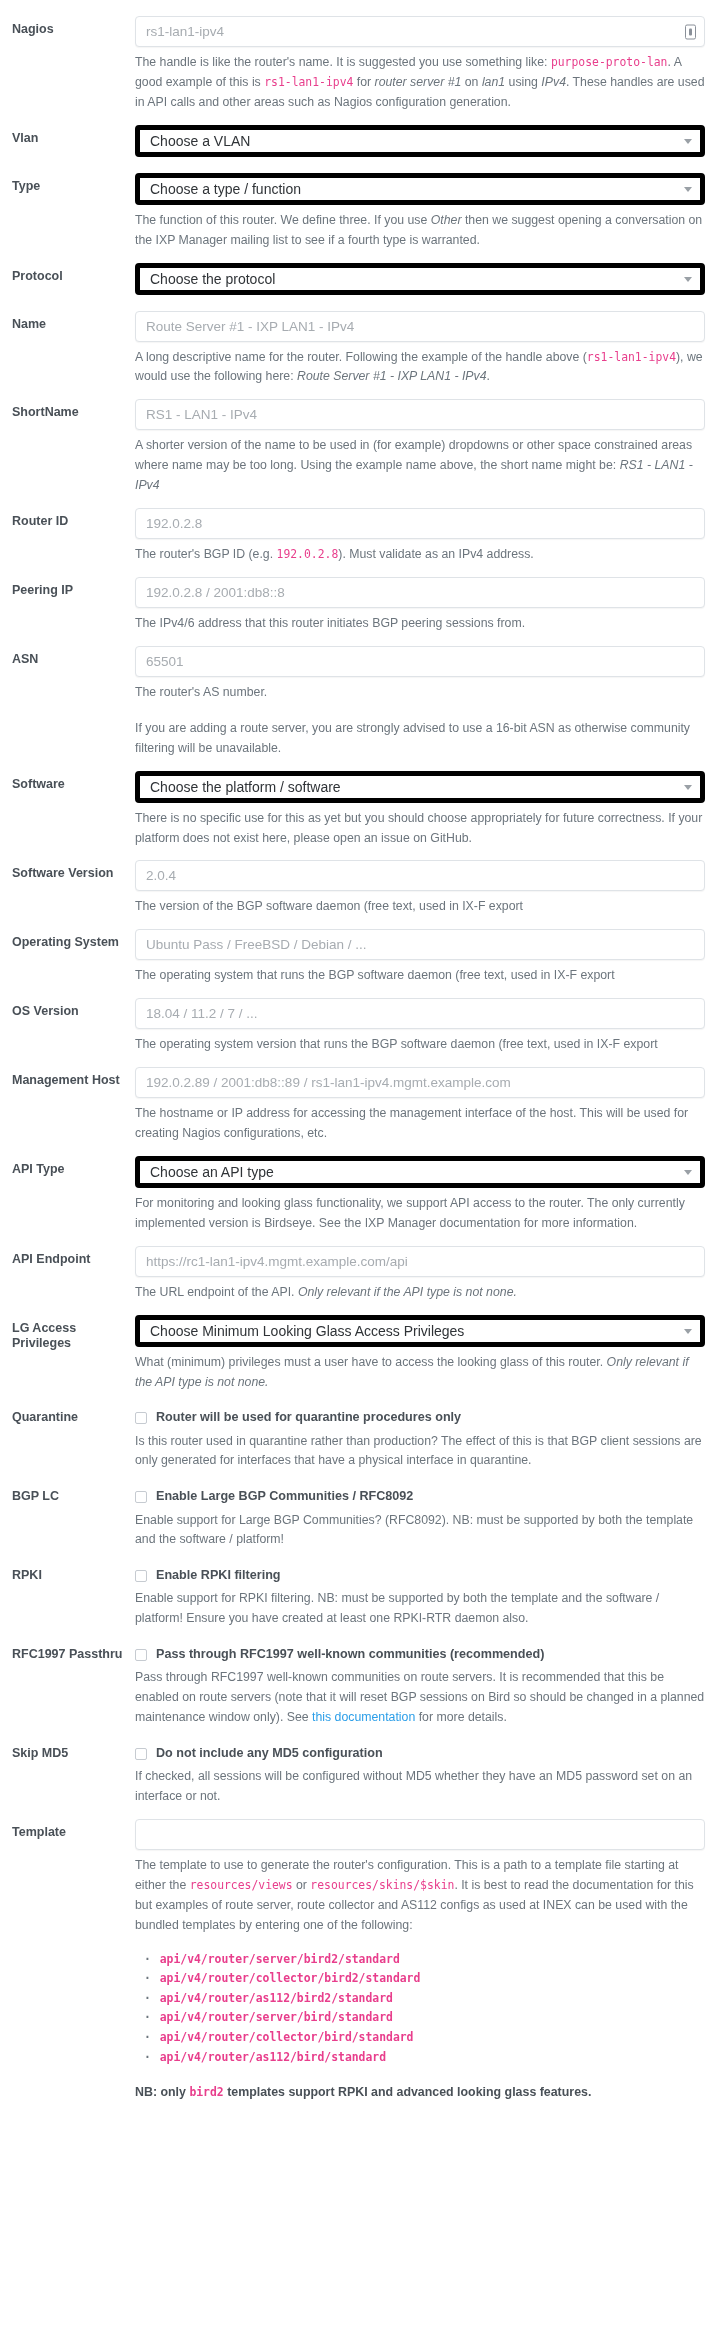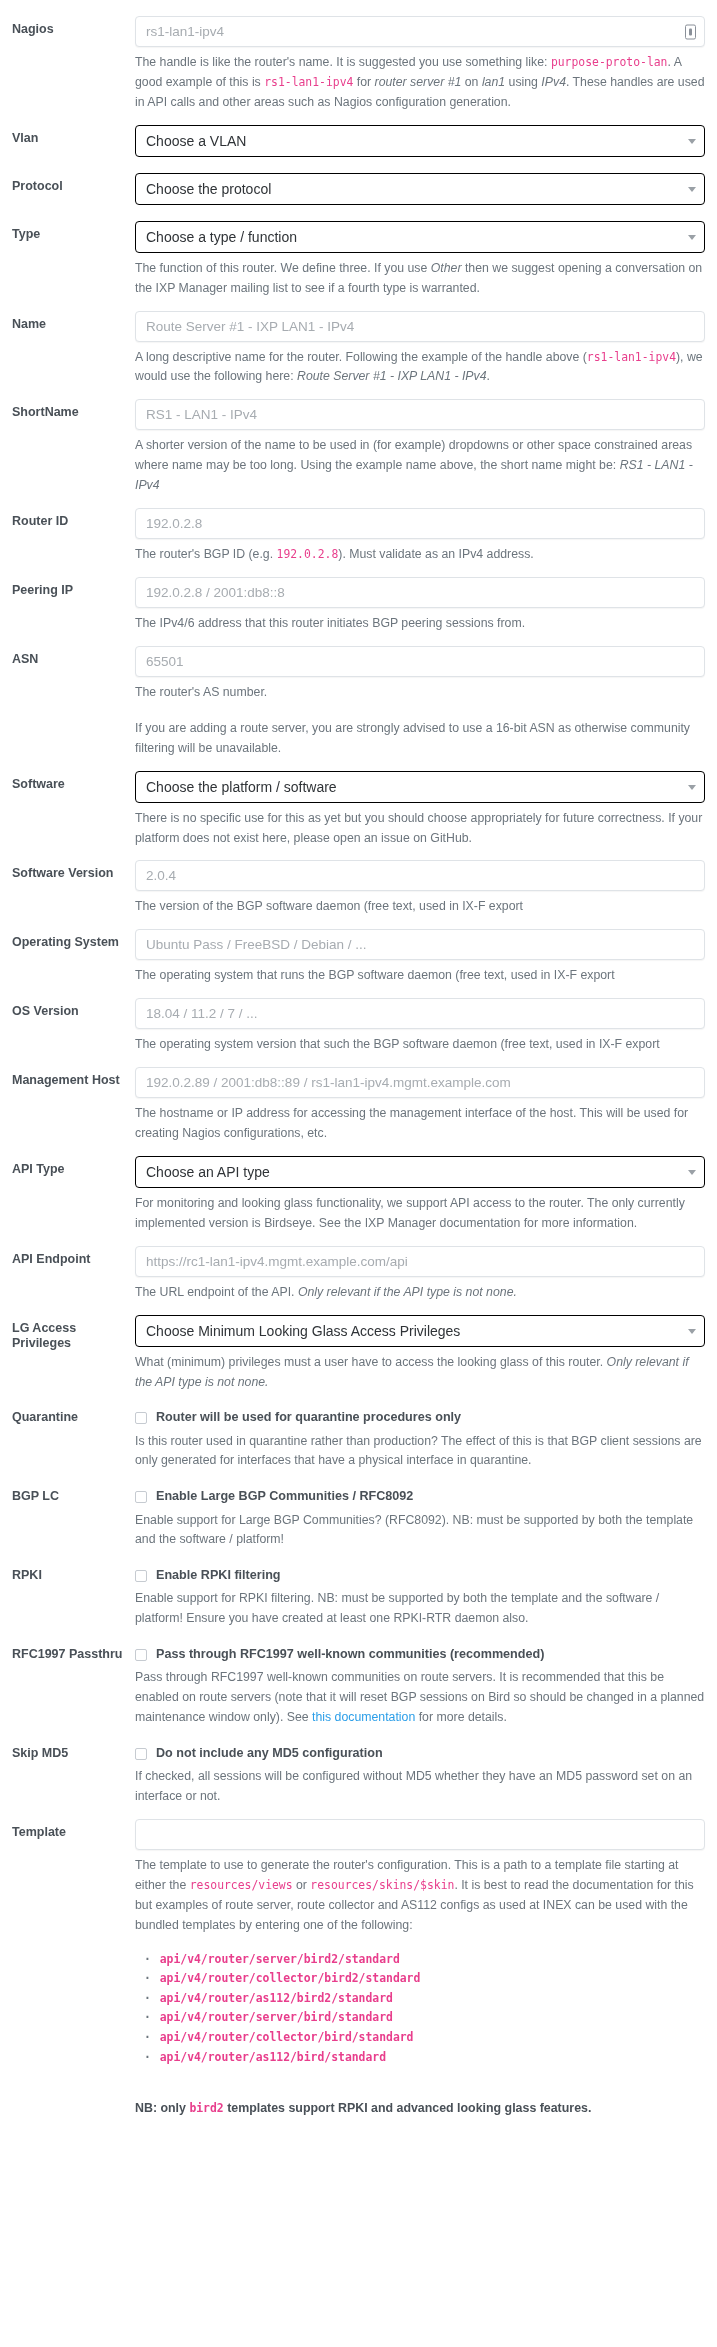--- a/index.html
+++ b/index.html
@@ -81,21 +81,21 @@
     display: block;
     width: 3px; height: 7px;
     background: #8a9099;
     border-radius: 1px;
   }
 
   
   .select {
     width: 100%;
     height: 32px;
-    border: 1px solid #000000;
+    border: 5px solid #000000;
     border-radius: 4px;
     background: #ffffff;
     padding: 3px 24px 3px 10px;
     font-size: 14px;
     color: #2f3337;
     display: flex;
     align-items: center;
     position: relative;
     margin-top: 8px;
     white-space: nowrap;
@@ -163,21 +163,21 @@
   }
   .tpl-list li {
     font-family: "DejaVu Sans Mono", monospace;
     font-size: 11.4px;
     color: #e83e8c;
     line-height: 1.72;
     white-space: nowrap;
   }
   .tpl-list li .bullet { color: #6c757d; margin-right: 2px; }
   .nb {
-    margin-top: 32px;
+    margin-top: 16px;
     font-size: 12.4px;
     font-weight: bold;
     color: #495057;
     line-height: 1.5;
   }
   .nb .code { font-weight: bold; }
 </style>
 </head>
 <body>
 
@@ -203,38 +203,38 @@
     <div class="field-col">
       <div class="select">
         <span>Choose a VLAN</span>
         <span class="caret"></span>
       </div>
       <div style="height:8px"></div>
     </div>
   </div>
 
   <div class="row">
+    <div class="label-col">Type</div>
+    <div class="field-col">
+      <div class="select">
+        <span>Choose a type / function</span>
+        <span class="caret"></span>
+      </div>
+      <p class="help"><span>The function of this router. We define three. If you use </span><i>Other</i><span> then we suggest opening a conversation on the IXP Manager mailing list to see if a fourth type is warranted.</span></p>
+    </div>
+  </div>
+
+  <div class="row">
     <div class="label-col">Protocol</div>
     <div class="field-col">
       <div class="select">
         <span>Choose the protocol</span>
         <span class="caret"></span>
       </div>
       <div style="height:8px"></div>
-    </div>
-  </div>
-
-  <div class="row">
-    <div class="label-col">Type</div>
-    <div class="field-col">
-      <div class="select">
-        <span>Choose a type / function</span>
-        <span class="caret"></span>
-      </div>
-      <p class="help"><span>The function of this router. We define three. If you use </span><i>Other</i><span> then we suggest opening a conversation on the IXP Manager mailing list to see if a fourth type is warranted.</span></p>
     </div>
   </div>
 
   <div class="row">
     <div class="label-col">Name</div>
     <div class="field-col">
       <div class="control-wrap">
         <div class="control">
           <span class="ph">Route Server #1 - IXP LAN1 - IPv4</span>
         </div>
@@ -328,21 +328,21 @@
   </div>
 
   <div class="row">
     <div class="label-col">OS Version</div>
     <div class="field-col">
       <div class="control-wrap">
         <div class="control">
           <span class="ph">18.04 / 11.2 / 7 / ...</span>
         </div>
       </div>
-      <p class="help">The operating system version that such the BGP software daemon (free text, used in IX-F export</p>
+      <p class="help">The operating system version that runs the BGP software daemon (free text, used in IX-F export</p>
     </div>
   </div>
 
   <div class="row">
     <div class="label-col">Management Host</div>
     <div class="field-col">
       <div class="control-wrap">
         <div class="control">
           <span class="ph">192.0.2.89 / 2001:db8::89 / rs1-lan1-ipv4.mgmt.example.com</span>
         </div>

